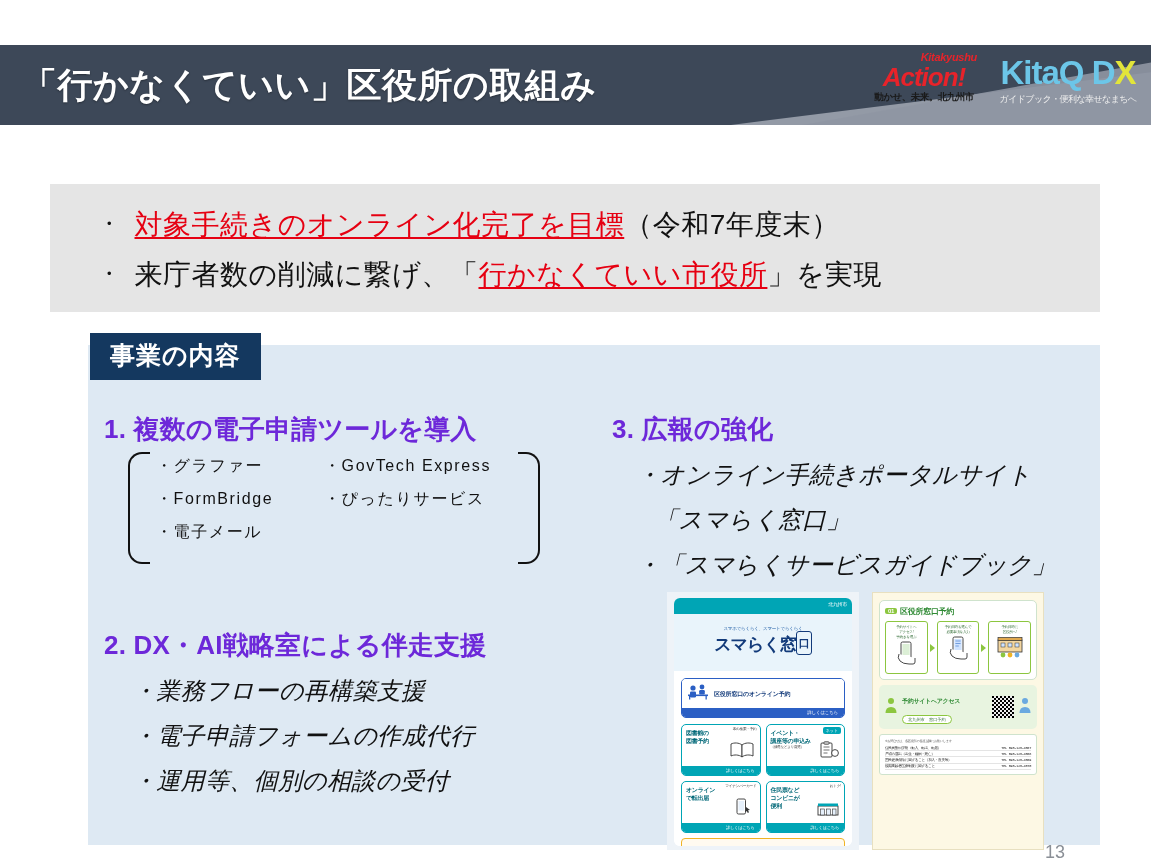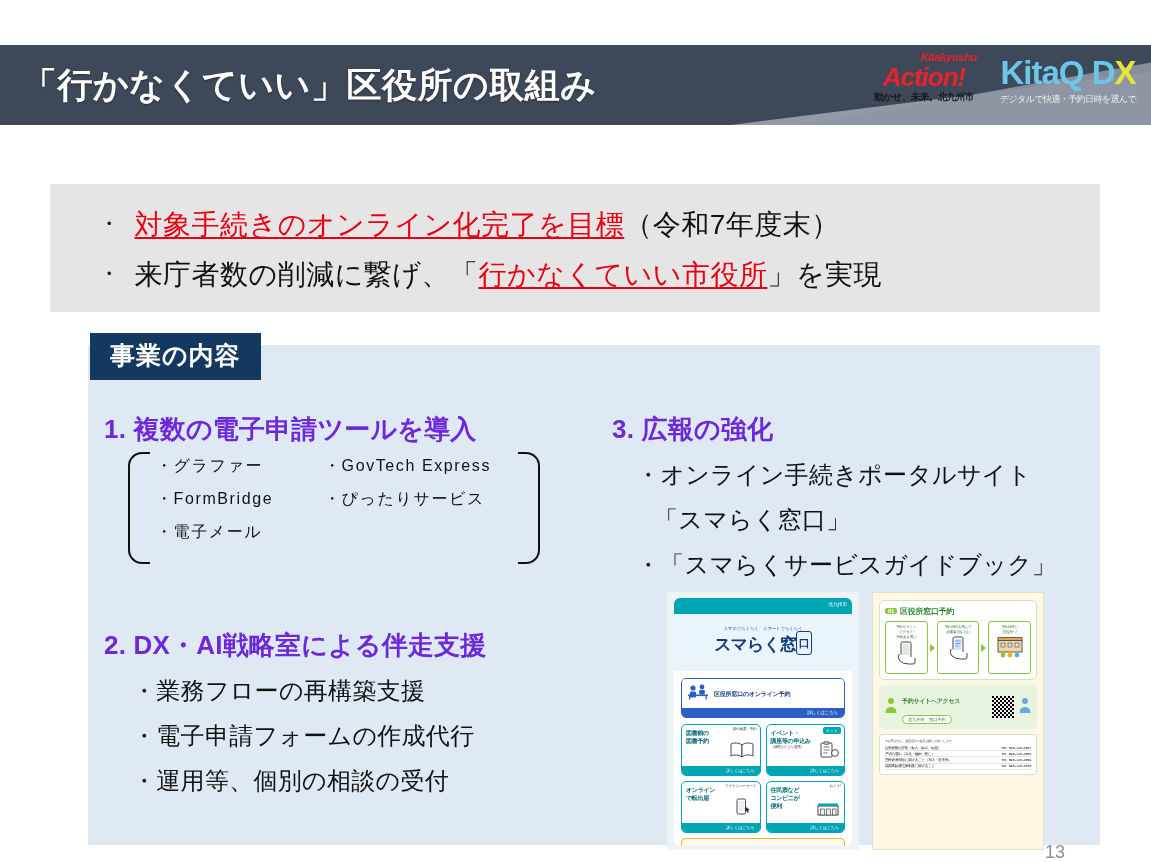--- a/index.html
+++ b/index.html
@@ -195,20 +195,21 @@
   
   .sub-list { position: absolute; }
   .sub-list.list-2 { left: 132px; top: 668px; }
   .sub-list.list-3 { left: 636px; top: 452px; }
   .sub-item {
     font-size: 24px;
     color: #111111;
     white-space: nowrap;
     line-height: 45px;
     letter-spacing: 0.3px;
+    font-style: italic;
   }
   .sub-item.indent { padding-left: 18px; }
 
   
   .shot-portal {
     position: absolute;
     left: 667px; top: 592px;
     width: 192px; height: 258px;
     background: #eef3f8;
     overflow: hidden;
@@ -522,21 +523,21 @@
 </div>
 
 <div class="logo-action">
   <div class="kita">Kitakyushu</div>
   <div class="action">Action!</div>
   <div class="tagline">動かせ、未来。北九州市</div>
 </div>
 
 <div class="logo-kitaq">
   <div class="kq-main"><span>KitaQ D</span><span class="dx-x">X</span></div>
-  <div class="kq-tag">デジタルで快適・予約日時を選んで</div>
+  <div class="kq-tag">ガイドブック・便利な幸せなまちへ</div>
 </div>
 
 <div class="top-box">
   <div class="top-bullet b1">
     <span class="dot">・</span><span class="red-underline">対象手続きのオンライン化完了を目標</span><span>（令和7年度末）</span>
   </div>
   <div class="top-bullet b2">
     <span class="dot">・</span><span>来庁者数の削減に繋げ、「</span><span class="red-underline">行かなくていい市役所</span><span>」を実現</span>
   </div>
 </div>

